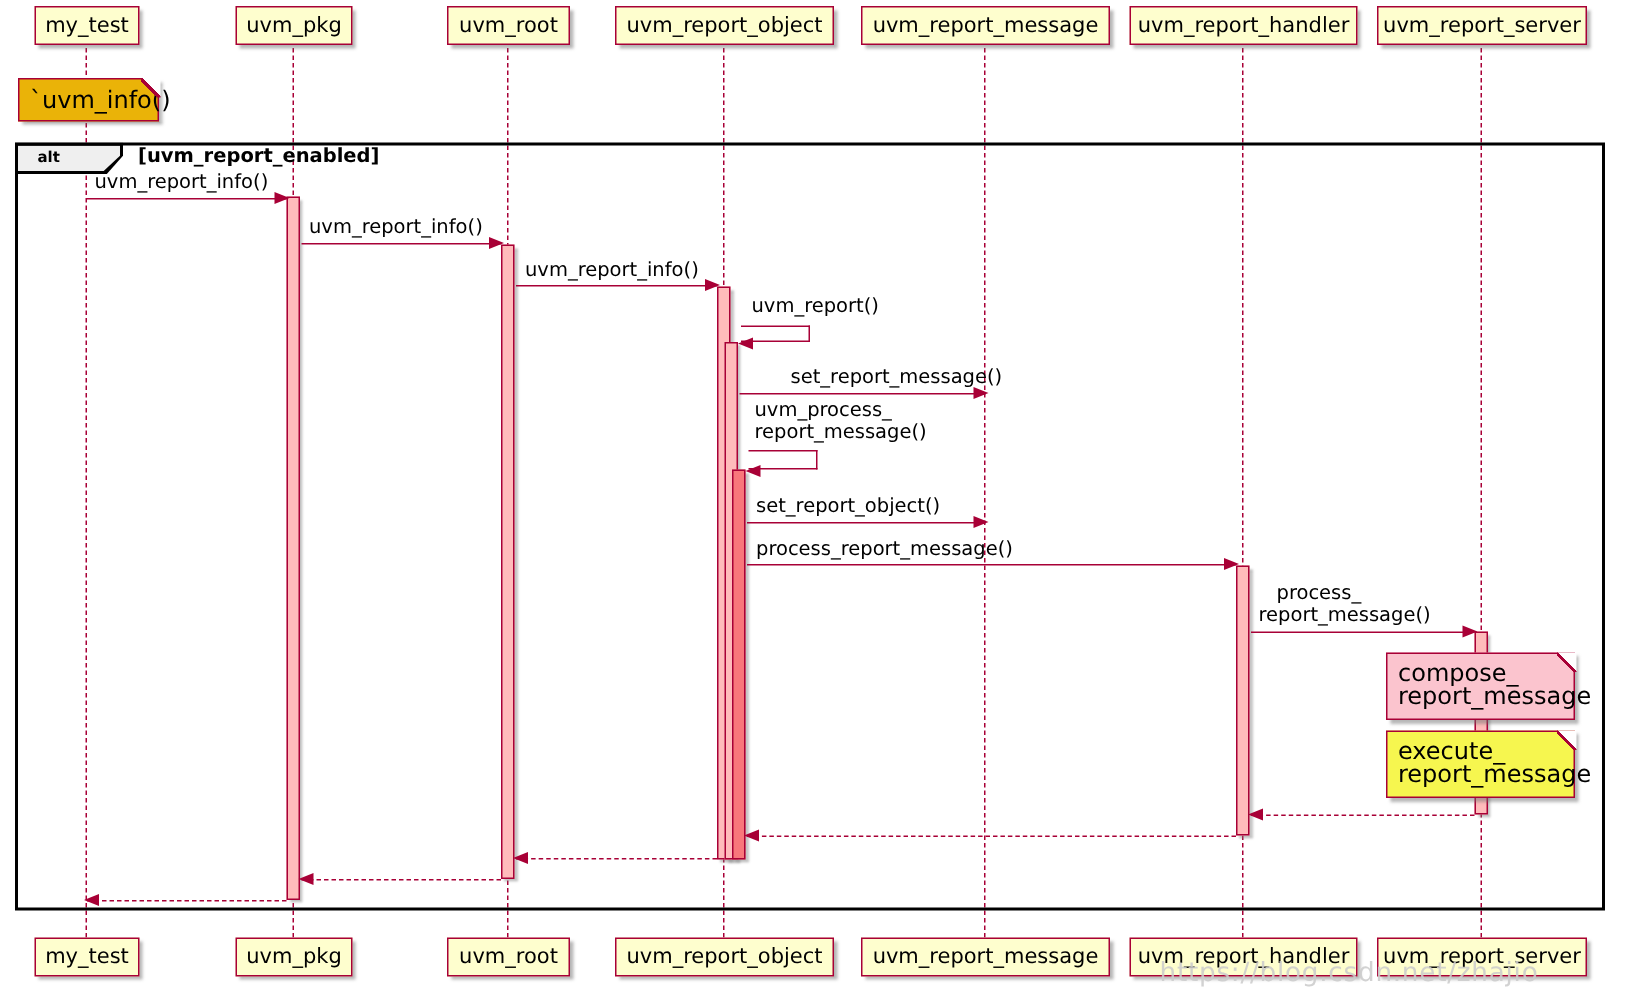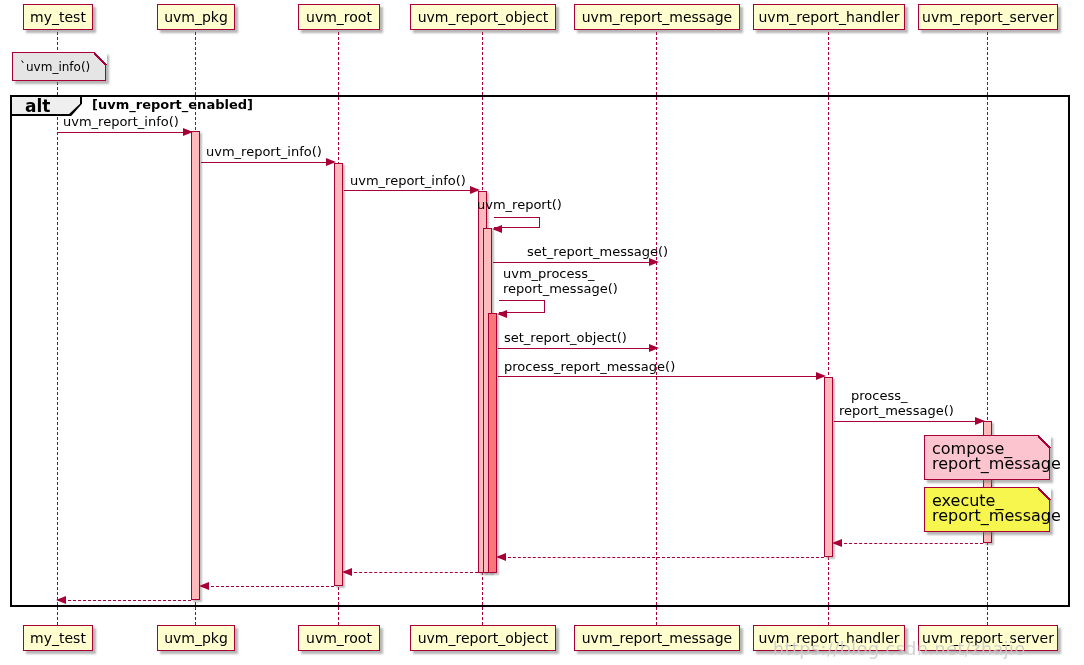--- a/index.html
+++ b/index.html
@@ -36,21 +36,21 @@
     position:absolute; top:-1.5px; right:-1.5px; width:13px; height:13px;
     background:linear-gradient(to bottom left, #ffffff 0 47%, #A80036 47% 58%, rgba(0,0,0,0) 58%);
   }
   .alt-frame { position:absolute; left:10px; top:95px; width:1060px; height:512px;
                border:2px solid #000; z-index:2; box-sizing:border-box; }
   .alt-tab { position:absolute; left:10px; top:95px; width:72px; height:21px; z-index:3;
              background:#000; clip-path:polygon(0 0,100% 0,100% 42%,85% 100%,0 100%); }
   .alt-tab-fill { position:absolute; left:2px; top:2px; right:2px; bottom:2px; background:#EFEFEF;
              clip-path:polygon(0 0,100% 0,100% 40%,84% 100%,0 100%);
              display:flex; align-items:center; padding-left:13px;
-             font-weight:bold; font-size:17px; }
+             font-weight:bold; font-size:10px; }
   .alt-guard { position:absolute; left:92px; top:97px; font-weight:bold; font-size:13px; z-index:3; white-space:nowrap; }
   .watermark { position:absolute; left:773px; top:639px; z-index:10;
                color:rgba(204,204,204,0.88); font-size:17.5px; letter-spacing:.5px; white-space:nowrap; }
   .note2line { display:block; }
 </style>
 </head>
 <body>
 
 <div id="stage">
 
@@ -86,21 +86,21 @@
   <div class="mlabel" style="left:206px;top:144px">uvm_report_info()</div>
   <div class="mline" style="left:201px;top:162px;width:133px">
       <span class="ah-r"></span>
     </div>
 
   <div class="mlabel" style="left:350px;top:173px">uvm_report_info()</div>
   <div class="mline" style="left:344px;top:190px;width:134px">
       <span class="ah-r"></span>
     </div>
 
-  <div class="mlabel" style="left:477px;top:197px">uvm_report()</div>
+  <div class="mlabel" style="left:501px;top:197px">uvm_report()</div>
   <div class="selfloop" style="left:494px;top:217px;width:46px;height:11px">
       <span class="ah-l"></span>
     </div>
 
   <div class="mlabel" style="left:527px;top:244px">set_report_message()</div>
   <div class="mline" style="left:493px;top:262px;width:164px">
       <span class="ah-r"></span>
     </div>
 
   <div class="mlabel" style="left:503px;top:266px">uvm_process_</div>
@@ -134,21 +134,21 @@
   <div class="mline ret" style="left:344px;top:572px;width:134px">
       <span class="ah-l"></span>
     </div>
   <div class="mline ret" style="left:201px;top:586px;width:133px">
       <span class="ah-l"></span>
     </div>
   <div class="mline ret" style="left:58px;top:600px;width:133px">
       <span class="ah-l"></span>
     </div>
 
-  <div class="note" style="left:12px;top:52px;width:94px;height:29px;background:#e5e5e5;font-size:12px;line-height:18px">
+  <div class="note" style="left:12px;top:52px;width:94px;height:29px;background:#eab308;font-size:16px;line-height:18px">
     <span class="fold"></span>
     <span>`uvm_info()</span>
   </div>
 
   <div class="note" style="left:924px;top:435px;width:126px;height:45px;background:#FBC4CE">
     <span class="fold"></span>
     <span class="note2line">compose_</span>
     <span class="note2line">report_message</span>
   </div>
 

